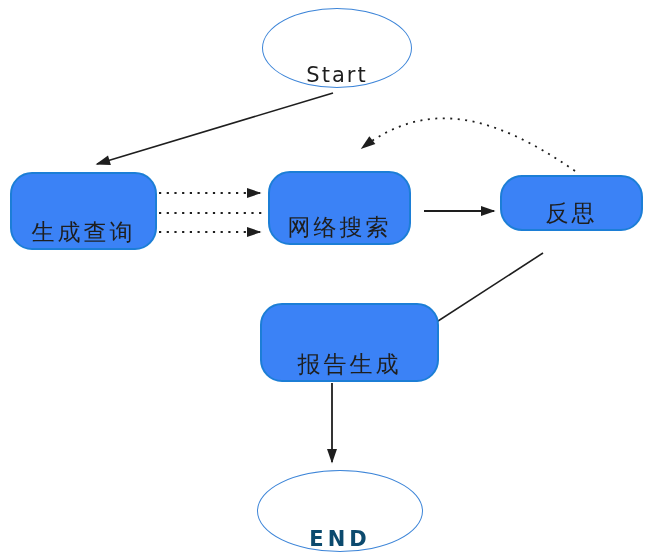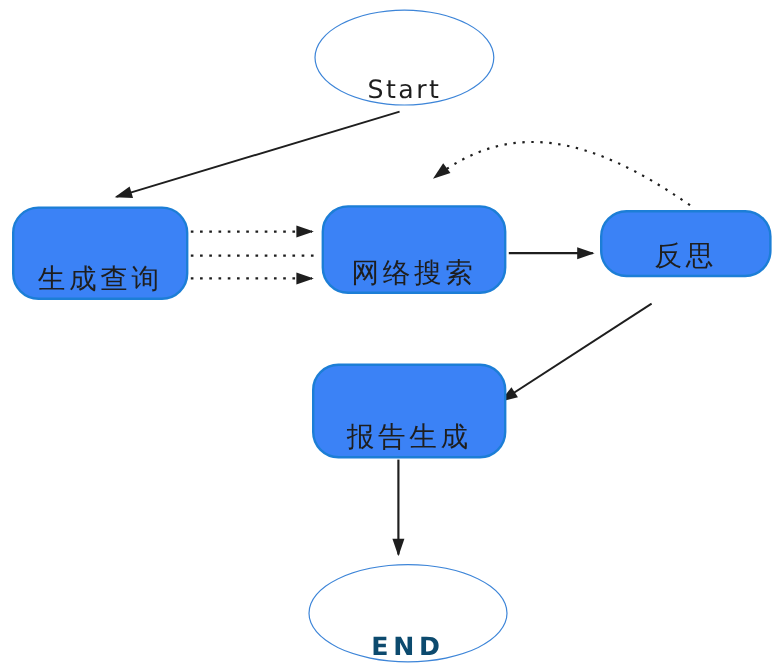--- a/index.html
+++ b/index.html
@@ -42,23 +42,23 @@
   }
   .ellipse-node {
     background: #ffffff;
     border: 1.8px solid #3d85d8;
     border-radius: 50%;
     font-size: 21px;
   }
   
   #node-start            { left: 262px; top: 8px;   width: 150px; height: 80px; letter-spacing: 2px; }
   #node-generate-query   { left: 10px;  top: 172px; width: 147px; height: 78px; }
-  #node-web-search       { left: 268px; top: 171px; width: 154px; height: 74px; }
+  #node-web-search       { left: 268px; top: 171px; width: 143px; height: 74px; }
   #node-reflection       { left: 500px; top: 175px; width: 143px; height: 56px; }
-  #node-report-generation{ left: 260px; top: 303px; width: 162px; height: 79px; }
+  #node-report-generation{ left: 260px; top: 303px; width: 179px; height: 79px; }
   #node-end              { left: 257px; top: 470px; width: 166px; height: 82px;
                            color: #0c4a6e; letter-spacing: 4px; font-weight: bold; }
 </style>
 </head>
 <body>
 
 <div id="canvas">
 
   <svg id="edges" viewBox="0 0 651 557" xmlns="http://www.w3.org/2000/svg">
     <defs>

